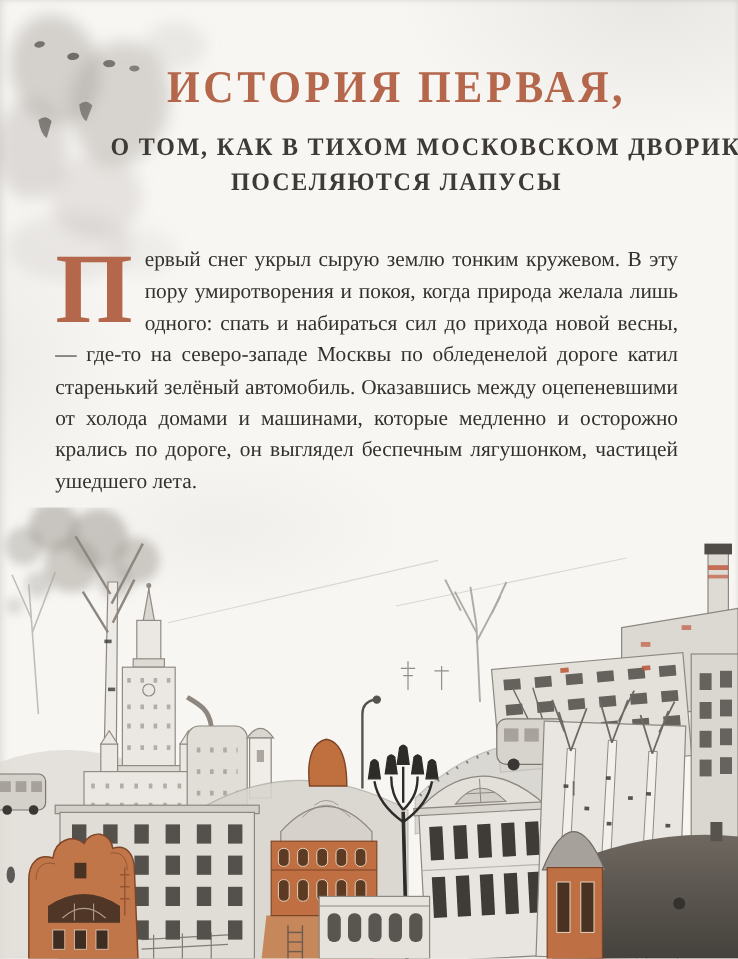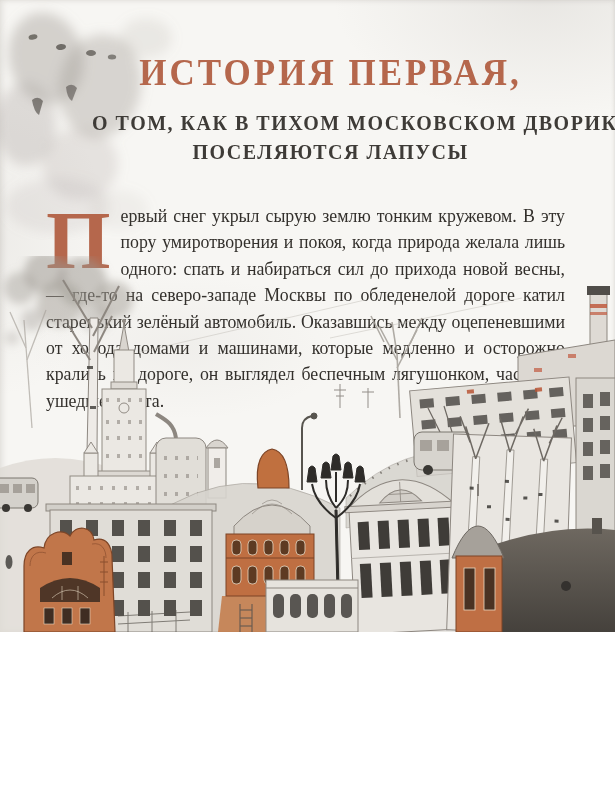--- a/index.html
+++ b/index.html
@@ -1,18 +1,18 @@
 <!DOCTYPE html>
 <html lang="ru"><head>
 <meta charset="utf-8">
 <style>
   html,body{margin:0;padding:0;}
   body{width:615px;height:799px;font-family:"Liberation Serif",serif;}
   .page{
-    position:relative;width:615px;height:632px;overflow:hidden;
+    position:relative;width:615px;height:799px;overflow:hidden;
     background:
       radial-gradient(ellipse 320px 180px at 88% 0%, rgba(158,152,145,.16), transparent 65%),
       radial-gradient(ellipse 180px 260px at 0% 38%, rgba(158,152,145,.10), transparent 60%),
       radial-gradient(ellipse 260px 120px at 30% 55%, rgba(158,152,145,.08), transparent 60%),
       #f7f6f3;
     box-shadow:inset 2px 0 6px rgba(120,115,108,.18), inset -1px 0 3px rgba(120,115,108,.10);
   }
   .faces{position:absolute;top:0;left:0;width:205px;height:240px;pointer-events:none;}
   .header{position:absolute;top:54px;left:92px;right:46px;text-align:center;}
   .title{

